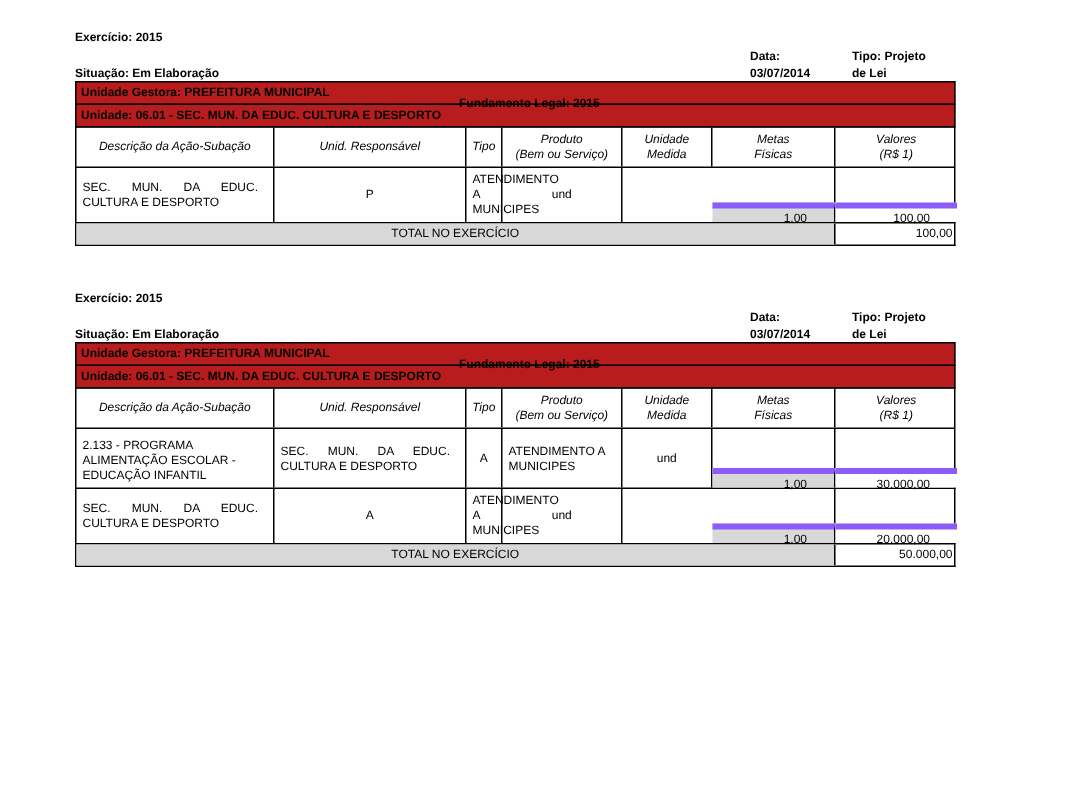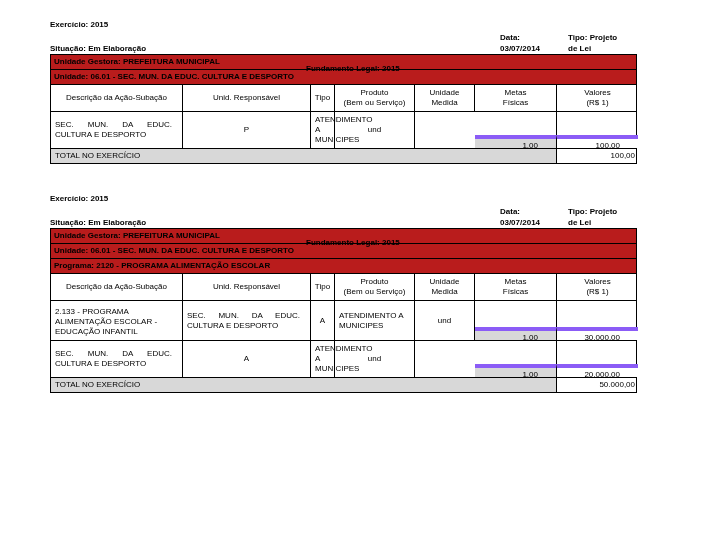--- a/index.html
+++ b/index.html
@@ -31,21 +31,21 @@
     padding: 2px 3px; font-weight: bold; margin-top: -1px;
   }
 
   .tbl { margin-top: -1px; }
 
   .cols {
     display: grid;
     grid-template-columns: 132px 128px 24px 80px 60px 82px 81px;
   }
 
-  .thead { border: 1px solid #000; }
+  .thead { border: 1px solid #000; font-style: italic; }
   .th {
     border-right: 1px solid #000; min-height: 26px;
     display: flex; align-items: center; justify-content: center;
     text-align: center; white-space: pre-line; padding: 2px;
   }
   .th:last-child { border-right: none; }
 
   .trow {
     border-left: 1px solid #000; border-right: 1px solid #000;
     border-bottom: 1px solid #000;
@@ -70,21 +70,21 @@
   .c6strip { grid-column: 6; background: #d8d8d8; border-right: 1px solid #000; }
   .c7strip { grid-column: 7; background: #ffffff; }
 
   .total {
     display: grid; grid-template-columns: 506px 81px;
     border-left: 1px solid #000; border-right: 1px solid #000;
     border-bottom: 1px solid #000;
   }
   .total-label {
     background: #d8d8d8; border-right: 1px solid #000;
-    text-align: left; padding: 2px 4px;
+    text-align: center; padding: 2px 4px;
   }
   .total-value { text-align: right; padding: 2px 3px; }
 </style>
 </head>
 <body>
 
 <div class="page">
   <div class="content">
 
     <div class="section">
@@ -142,21 +142,20 @@
         <span class="m-situacao">Situação: Em Elaboração</span>
         <span class="m-fundamento">Fundamento Legal: 2015</span>
         <span class="m-data-l">Data:</span>
         <span class="m-data-v">03/07/2014</span>
         <span class="m-tipo-l">Tipo: Projeto</span>
         <span class="m-tipo-v">de Lei</span>
       </div>
 
       <div class="band">Unidade Gestora: PREFEITURA MUNICIPAL</div>
       <div class="band">Unidade: 06.01 - SEC. MUN. DA EDUC. CULTURA E DESPORTO</div>
-      <div class="band">Programa: 2120 - PROGRAMA ALIMENTAÇÃO ESCOLAR</div>
 
       <div class="tbl">
         <div class="cols thead">
           <div class="th">Descrição da Ação-Subação</div>
           <div class="th">Unid. Responsável</div>
           <div class="th">Tipo</div>
           <div class="th">Produto
 (Bem ou Serviço)</div>
           <div class="th">Unidade
 Medida</div>

